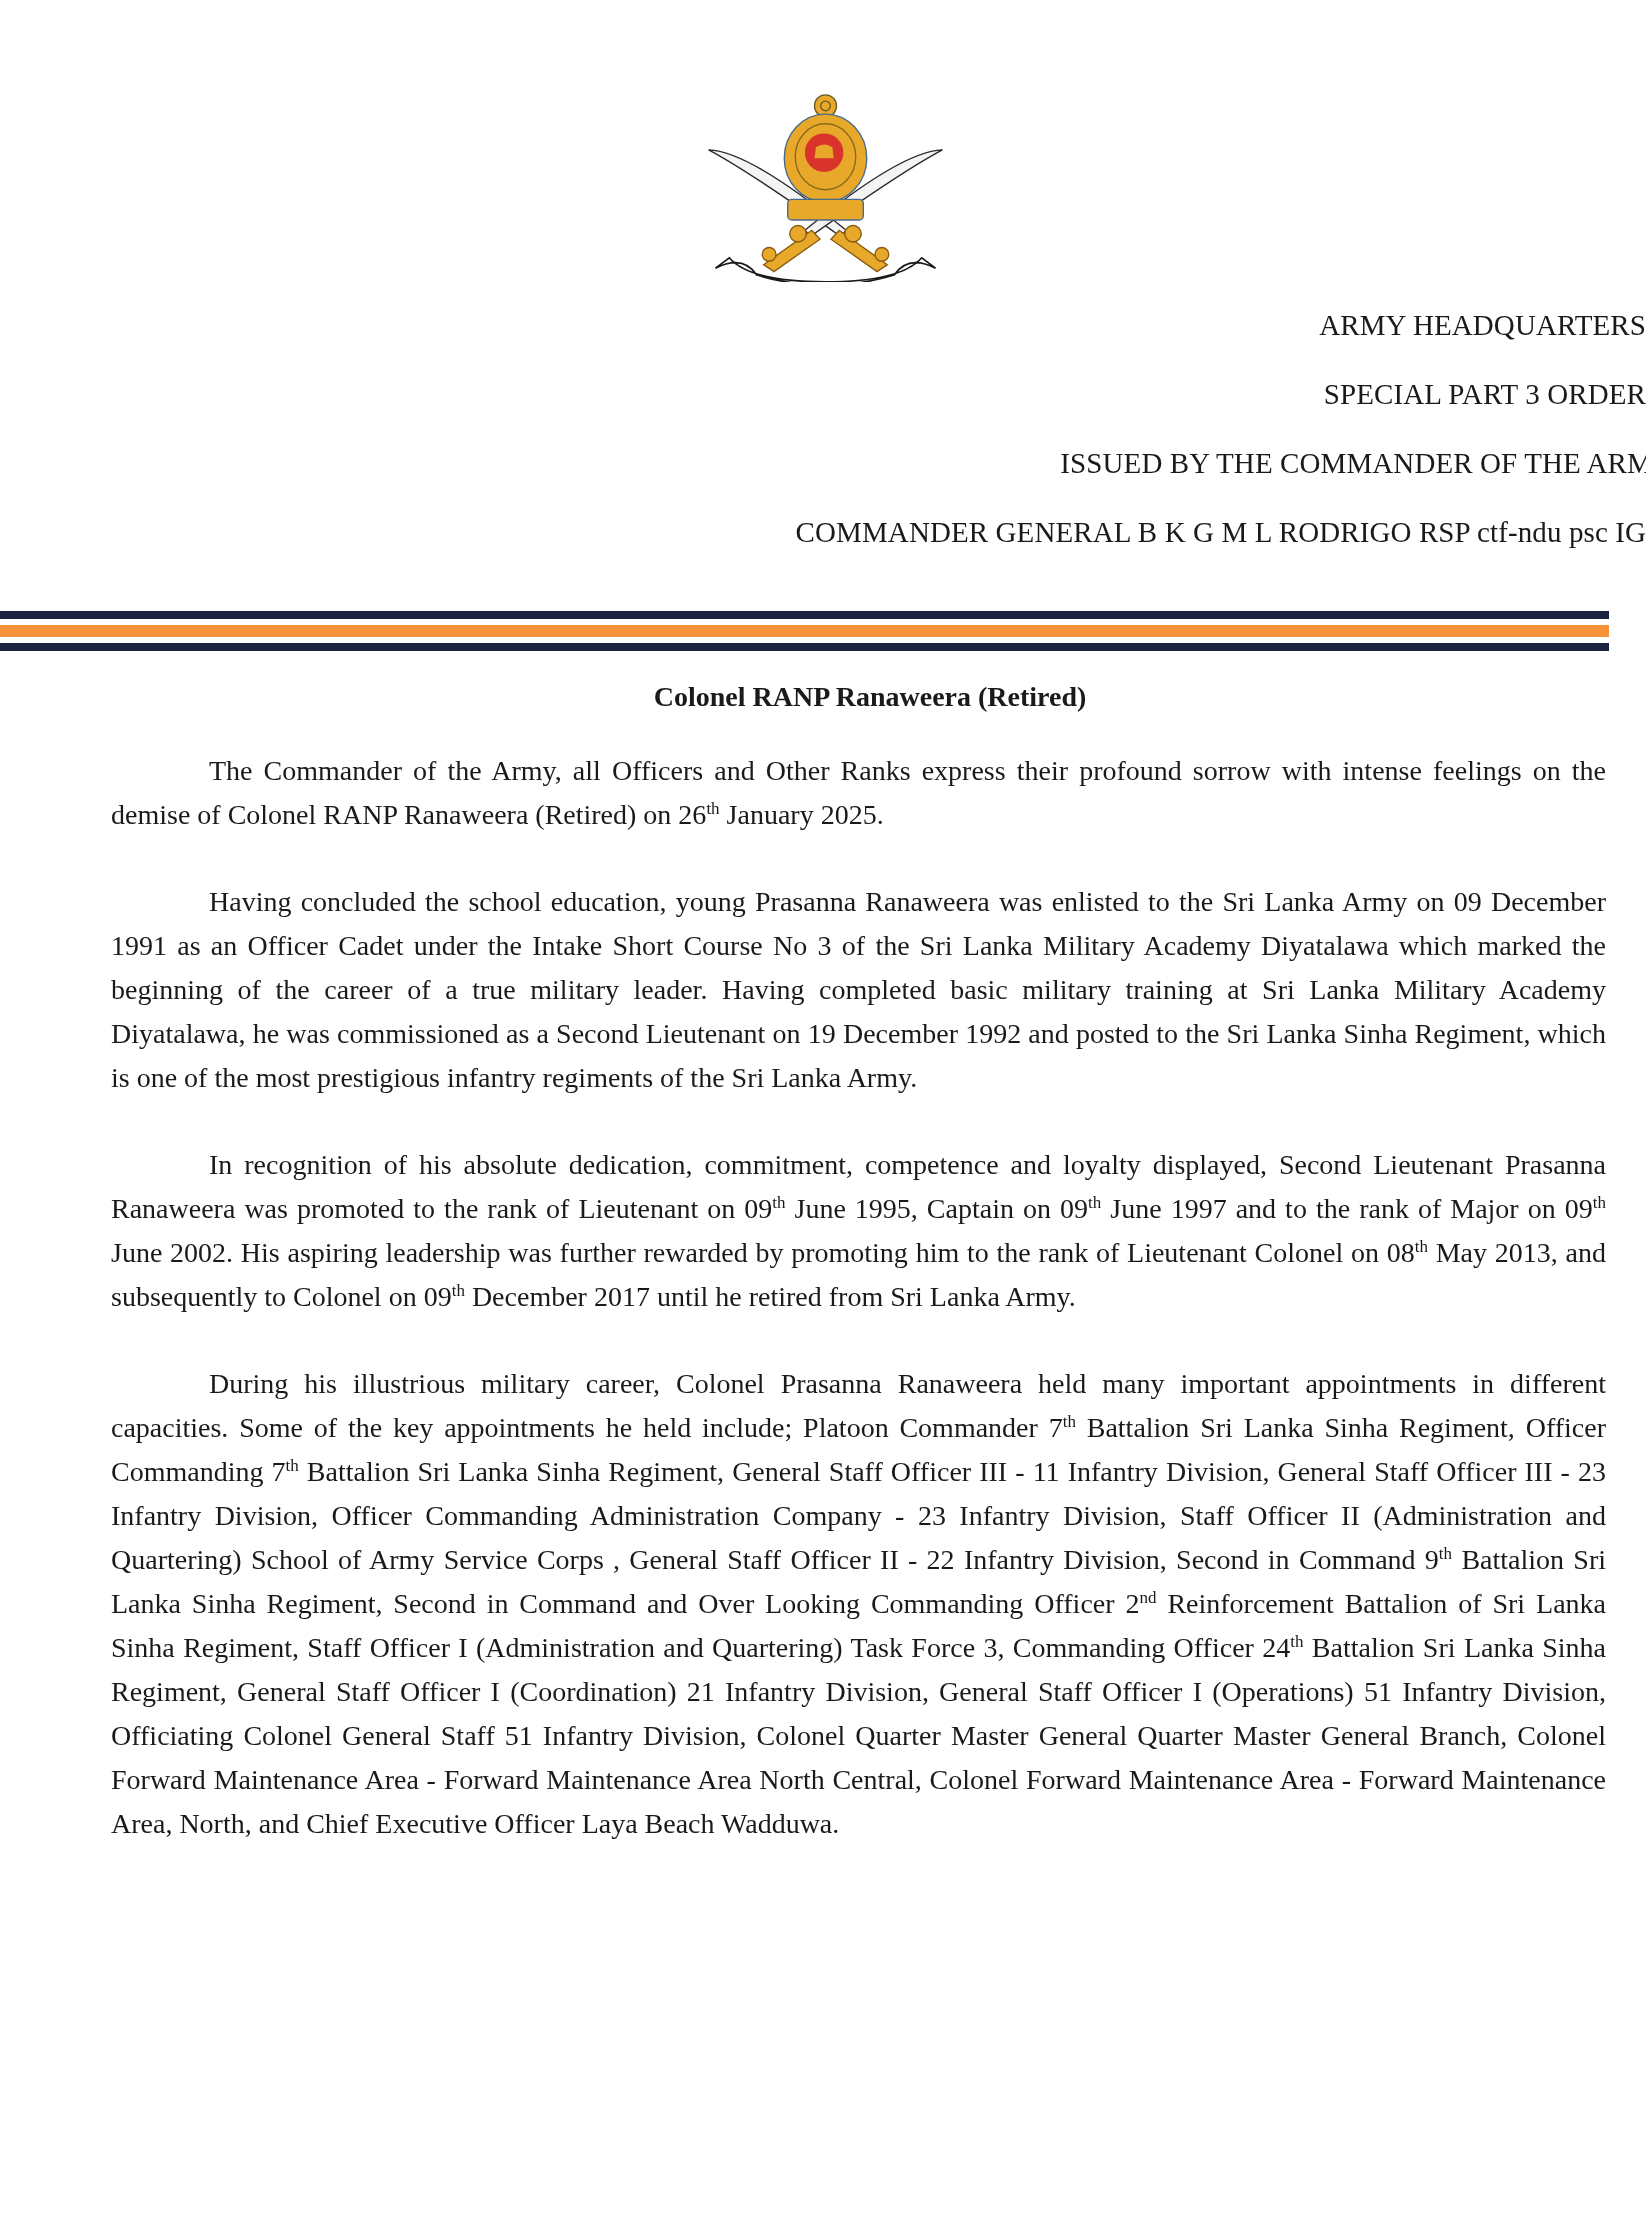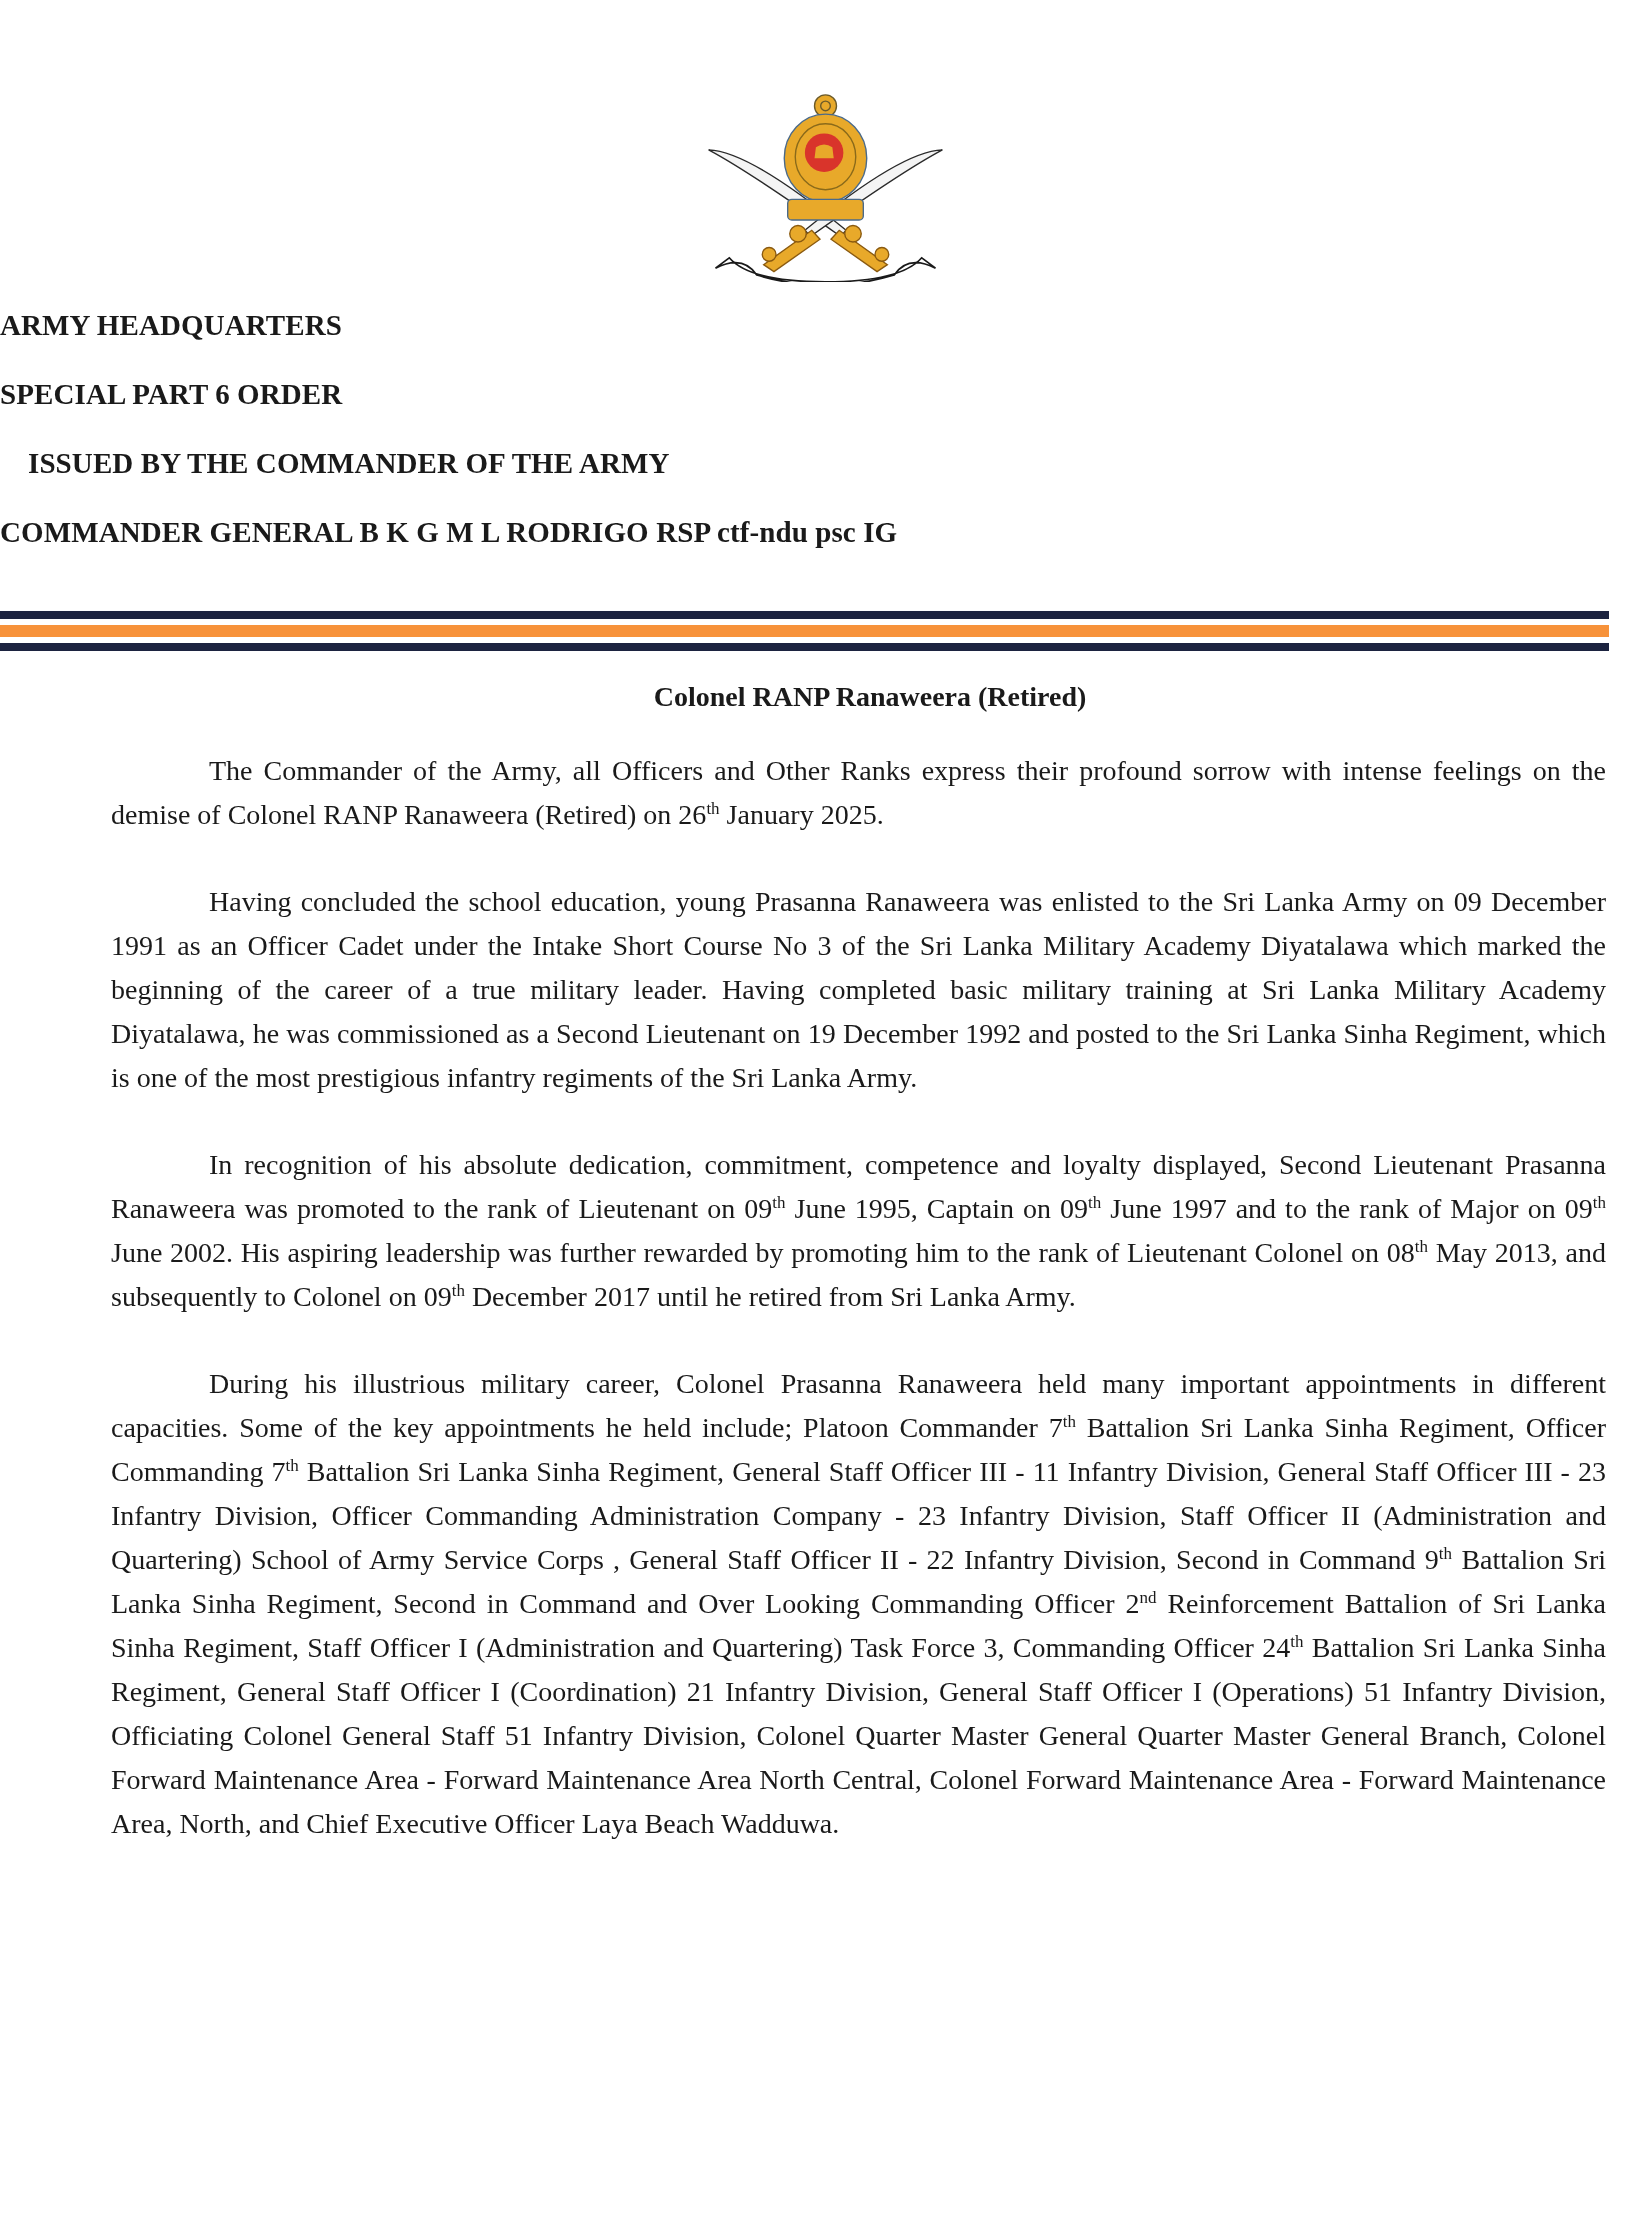--- a/index.html
+++ b/index.html
@@ -5,22 +5,22 @@
   html, body { margin: 0; padding: 0; background: #ffffff; }
   body {
     width: 1646px; height: 2239px; position: relative; overflow: hidden;
     font-family: "Liberation Serif", "DejaVu Serif", serif;
     color: #1a1a1a;
   }
   .crest {
     position: absolute; left: 688px; top: 48px; width: 275px; height: 234px;
   }
   .heading {
-    position: absolute; left: 0; width: 1646px; text-align: left;
-    font-weight: bold; font-size: 29px; letter-spacing: 0.1px;
+    position: absolute; left: 0; width: 1646px; text-align: right;
+    font-weight: normal; font-size: 29px; letter-spacing: 0.1px;
   }
   .stripes { position: absolute; left: 0; top: 611px; width: 1609px; height: 41px; }
   .stripe { position: absolute; left: 0; width: 100%; }
   .stripe.navy1 { top: 0; height: 8.3px; background: #1c2340; }
   .stripe.orange { top: 13.8px; height: 12.4px; background: #f7923a; }
   .stripe.navy2 { top: 32px; height: 8.3px; background: #1c2340; }
   .subject {
     position: absolute; left: 0; width: 1646px; top: 681px; text-align: center;
     font-weight: bold; font-size: 28px; margin-left: 47px;
   }
@@ -57,21 +57,21 @@
     <circle cx="160" cy="270" r="12" fill="#e8a92a" stroke="#8a5a10" stroke-width="2"></circle>
     <circle cx="240" cy="270" r="12" fill="#e8a92a" stroke="#8a5a10" stroke-width="2"></circle>
     <circle cx="118" cy="300" r="10" fill="#e8a92a" stroke="#8a5a10" stroke-width="2"></circle>
     <circle cx="282" cy="300" r="10" fill="#e8a92a" stroke="#8a5a10" stroke-width="2"></circle>
 
     <path d="M60 305 Q90 340 200 340 Q310 340 340 305 L360 320 Q320 300 300 330 Q200 360 100 330 Q80 300 40 320 Z" fill="#ffffff" stroke="#1a1a1a" stroke-width="2.5"></path>
   </svg>
 </div>
 
 <div class="heading" style="top:309px;">ARMY HEADQUARTERS</div>
-<div class="heading" style="top:378px;">SPECIAL PART 6 ORDER</div>
+<div class="heading" style="top:378px;">SPECIAL PART 3 ORDER</div>
 <div class="heading" style="top:447px;padding-left:28px;">ISSUED BY THE COMMANDER OF THE ARMY</div>
 <div class="heading" style="top:516px;">COMMANDER GENERAL B K G M L RODRIGO RSP ctf-ndu psc IG</div>
 
 <div class="stripes">
   <div class="stripe navy1"></div>
   <div class="stripe orange"></div>
   <div class="stripe navy2"></div>
 </div>
 
 <div class="subject">Colonel RANP Ranaweera (Retired)</div>

